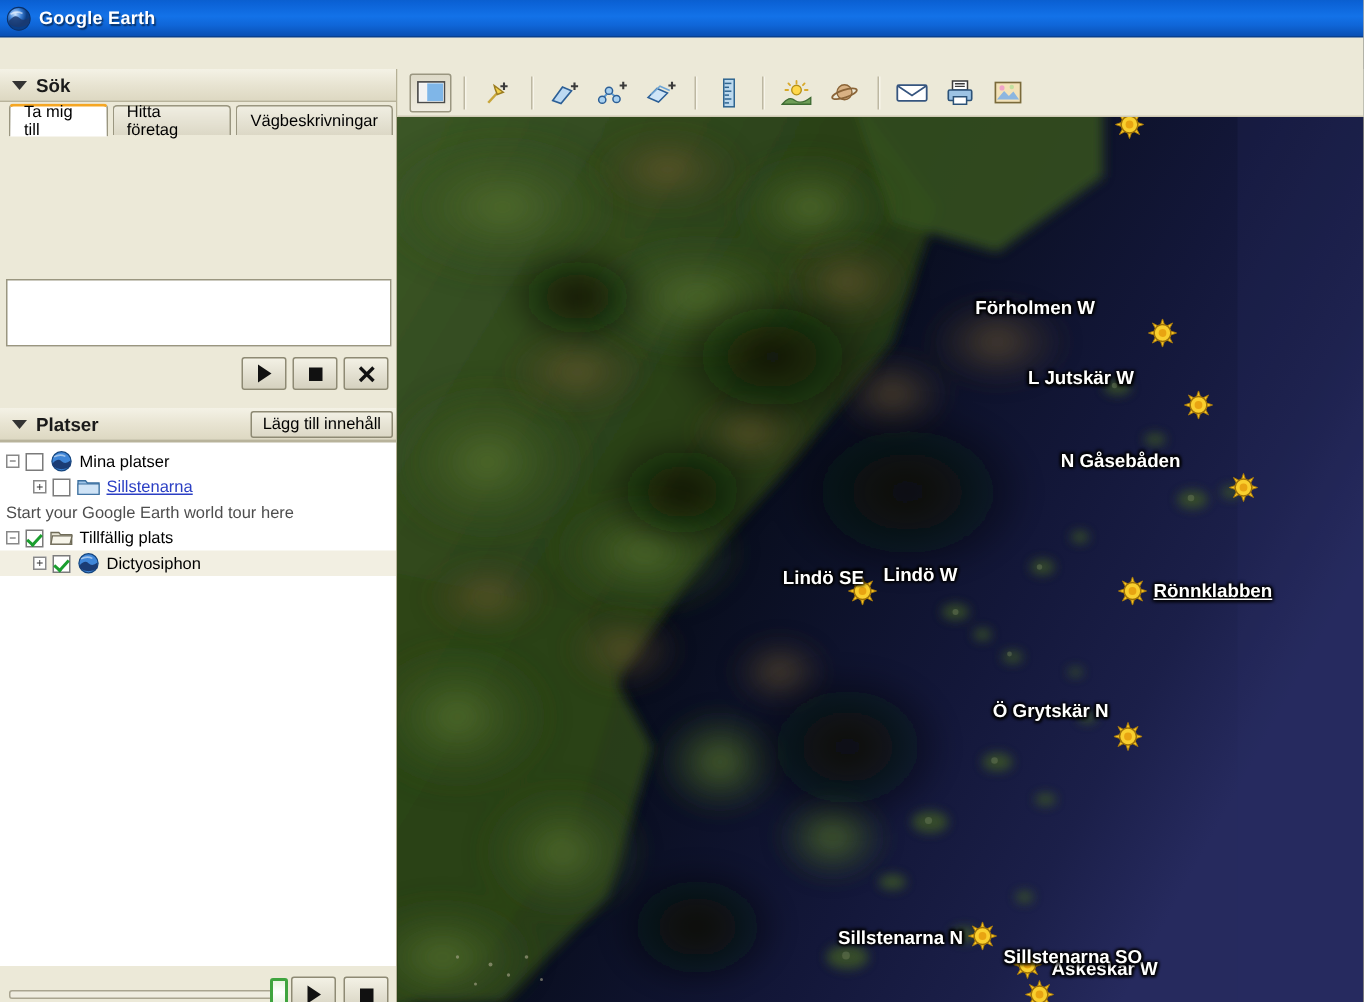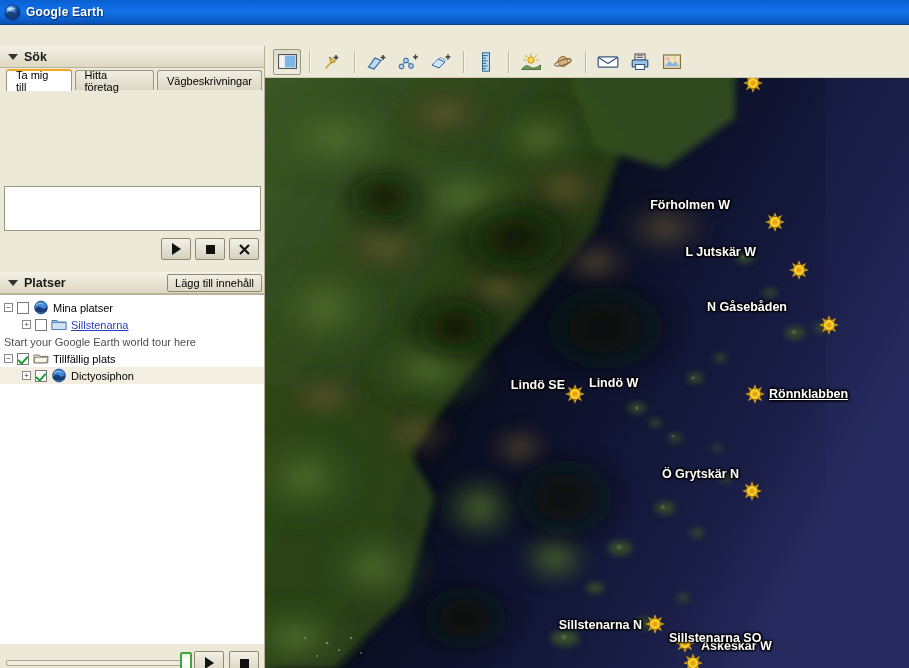--- a/index.html
+++ b/index.html
@@ -628,21 +628,21 @@
     <div class="pmlabel" style="left:491px; top:167px; transform:translateX(-100%);">L Jutskär W</div>
 
     <svg class="pm" style="left:564px; top:247px;" viewBox="0 0 19 19">
         <use href="#sunmark"></use>
       </svg>
     <div class="pmlabel" style="left:522px; top:222px; transform:translateX(-100%);">N Gåsebåden</div>
 
     <svg class="pm" style="left:310px; top:316px;" viewBox="0 0 19 19">
         <use href="#sunmark"></use>
       </svg>
-    <div class="pmlabel" style="left:300px; top:300px; transform:translateX(-100%);">Lindö SE</div>
+    <div class="pmlabel" style="left:311px; top:300px; transform:translateX(-100%);">Lindö SE</div>
     <div class="pmlabel" style="left:324px; top:298px;">Lindö W</div>
 
     <svg class="pm" style="left:490px; top:316px;" viewBox="0 0 19 19">
         <use href="#sunmark"></use>
       </svg>
     <div class="pmlabel" style="left:504px; top:309px;text-decoration:underline;">Rönnklabben</div>
 
     <svg class="pm" style="left:487px; top:413px;" viewBox="0 0 19 19">
         <use href="#sunmark"></use>
       </svg>

